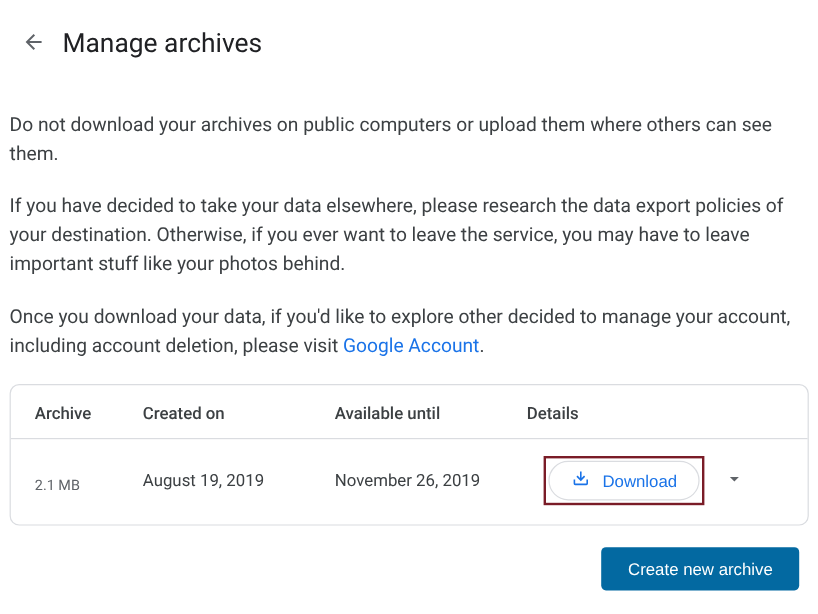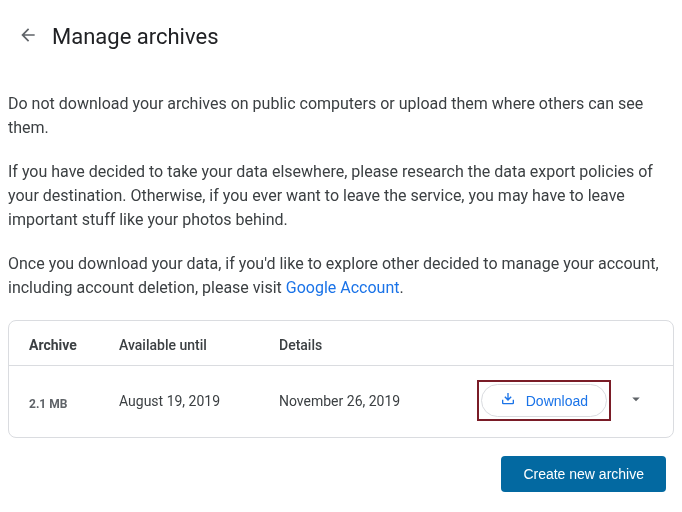--- a/index.html
+++ b/index.html
@@ -62,24 +62,24 @@
       font-weight: 500;
       color: #3c4043;
     }
     .card-data-row {
       display: flex;
       padding: 14px 20px 16px 20px;
       align-items: center;
       font-size: 14px;
       color: #3c4043;
     }
-    .col-archive { width: 90px; font-weight: bold; }
+    .col-archive { width: 90px; }
     .col-created { width: 160px; }
     .col-available { width: 160px; }
-    .col-details { flex: 1; display: flex; align-items: center; justify-content: flex-end; }
+    .col-details { flex: 1; display: flex; align-items: center; justify-content: flex-start; }
     .col-details-header { width: 60px; }
     .archive-name { display: block; }
     .archive-size { display: block; font-size: 12px; color: #5f6368; margin-top: 6px; }
     .download-wrap {
       border: 2px solid #7a1c27;
       padding: 2px;
       display: inline-block;
       margin-left: 14px;
     }
     .download-btn {
@@ -136,20 +136,21 @@
 <div class="content">
   <p class="para">Do not download your archives on public computers or upload them where others can see them.</p>
   <p class="para">If you have decided to take your data elsewhere, please research the data export policies of your destination. Otherwise, if you ever want to leave the service, you may have to leave important stuff like your photos behind.</p>
   <p class="para">
     <span>Once you download your data, if you'd like to explore other decided to manage your account, including account deletion, please visit </span><a class="link">Google Account</a><span>.</span>
   </p>
 
   <div class="card">
     <div class="card-header-row">
       <div class="col-archive">Archive</div>
+      <div class="col-created">Created on</div>
       <div class="col-available">Available until</div>
       <div class="col-details-header">Details</div>
     </div>
     <div class="card-data-row">
       <div class="col-archive">
         <span class="archive-size">2.1 MB</span>
       </div>
       <div class="col-created">August 19, 2019</div>
       <div class="col-available">November 26, 2019</div>
       <div class="col-details">

